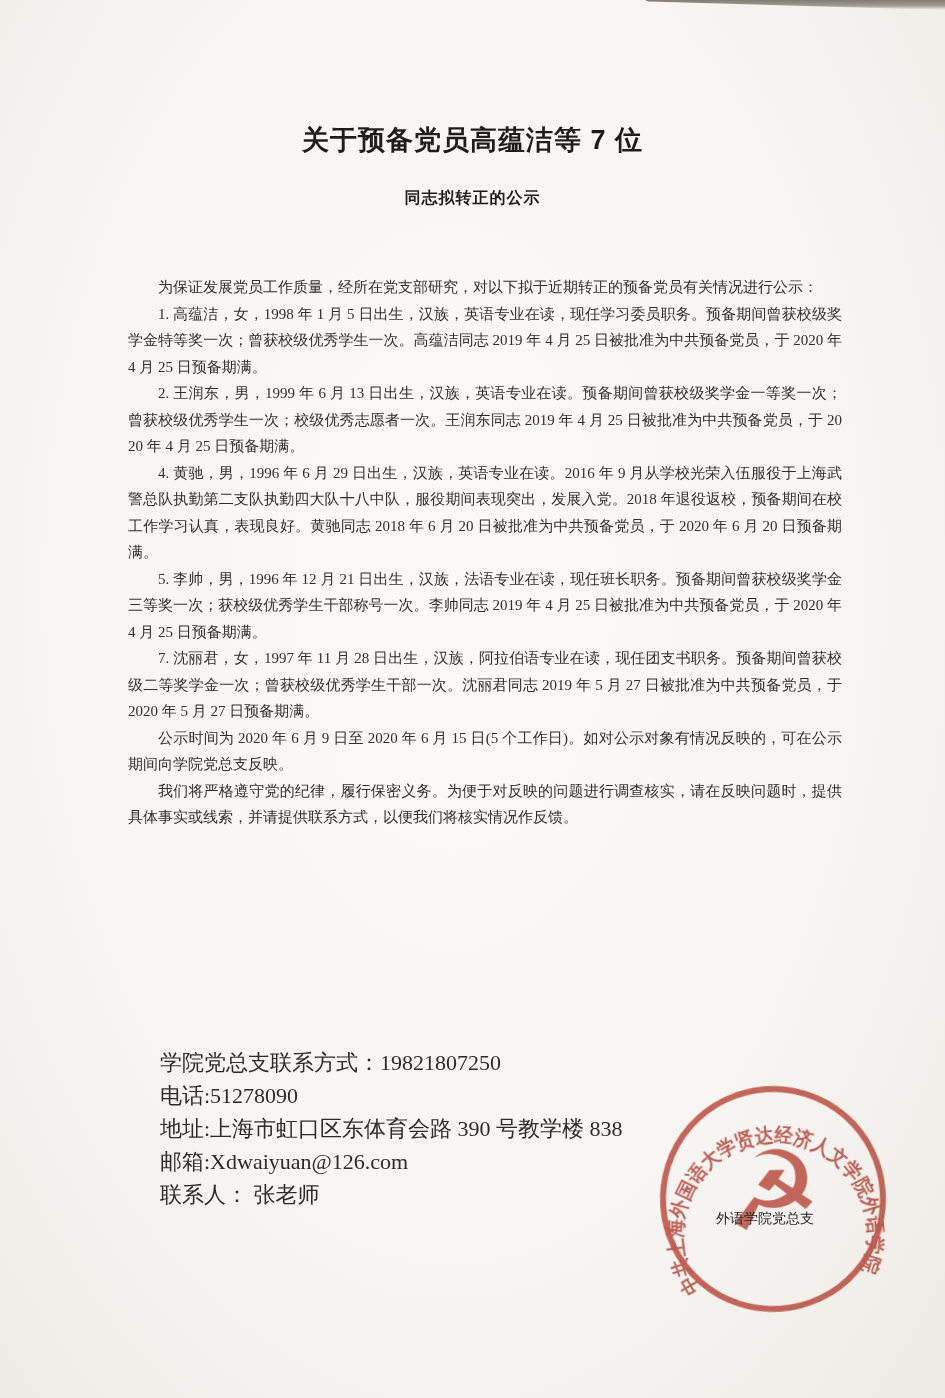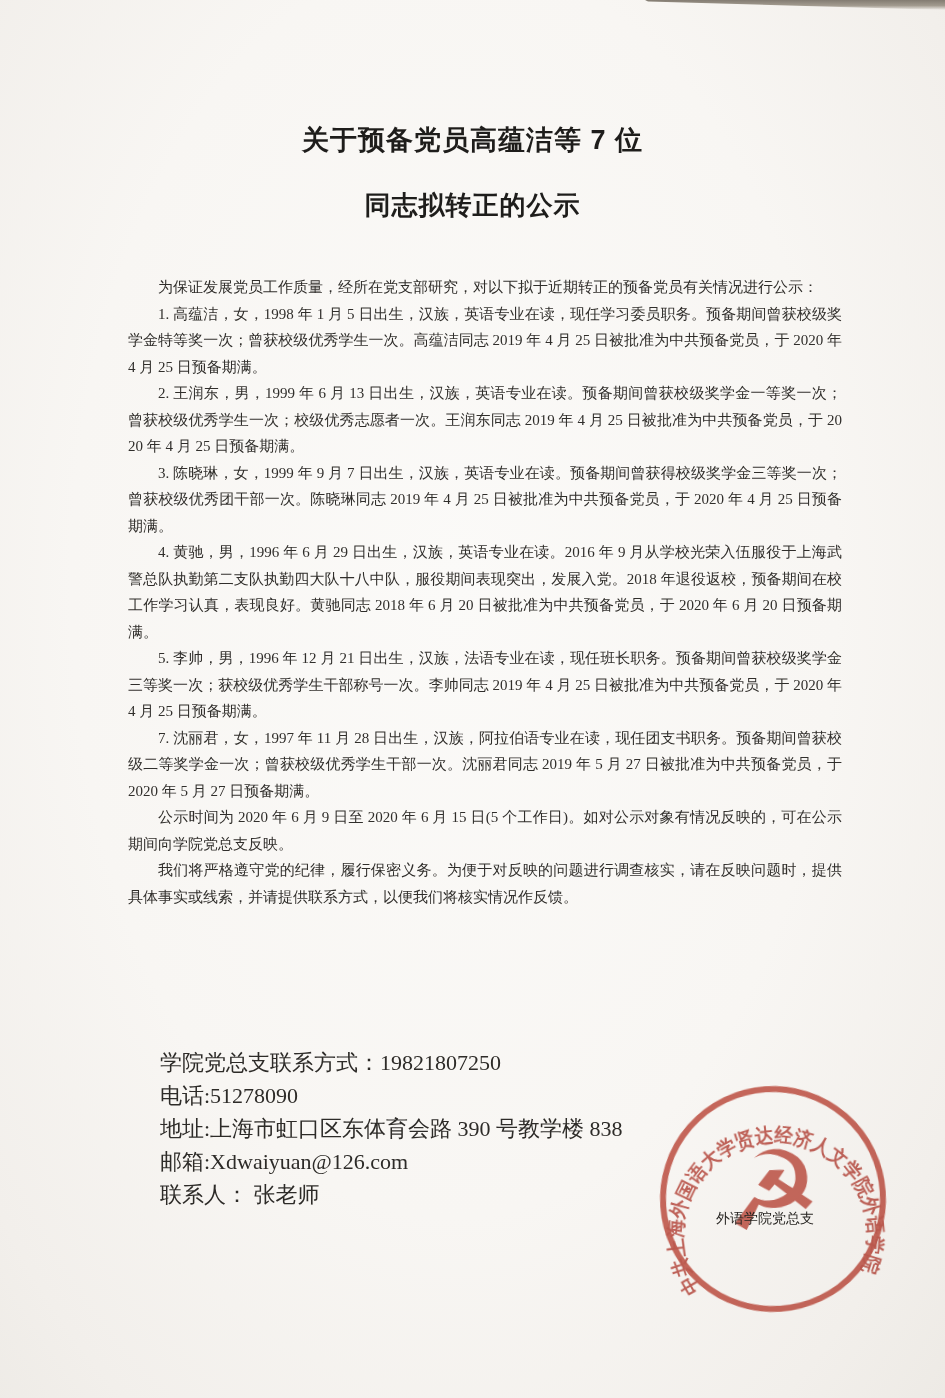--- a/index.html
+++ b/index.html
@@ -19,21 +19,21 @@
     clip-path:polygon(0 0,100% 0,100% 100%,1% 15%);
     opacity:.85;
   }
   .title-block{
     position:absolute;top:122px;left:0;width:945px;
     text-align:center;
     font-family:"Liberation Sans","DejaVu Sans",sans-serif;
     font-weight:bold;color:#1e1d1b;
   }
   .title-line1{font-size:27px;letter-spacing:1px;}
-  .title-line2{font-size:26px;margin-top:30px;letter-spacing:1px;font-family:Liberation Mono, monospace;}
+  .title-line2{font-size:16px;margin-top:30px;letter-spacing:1px;font-family:Liberation Mono, monospace;}
   .body-text{
     position:absolute;top:274px;left:128px;width:714px;
     font-size:15px;line-height:26.5px;
     text-align:justify;word-break:break-all;
     color:#302e2b;
   }
   .body-text p{margin:0;text-indent:2em;}
   .contact-block{
     position:absolute;top:1046px;left:160px;width:600px;
     font-size:22px;line-height:33px;color:#2d2b28;
@@ -67,21 +67,20 @@
 
   <div class="title-block">
     <div class="title-line1">关于预备党员高蕴洁等 7 位</div>
     <div class="title-line2">同志拟转正的公示</div>
   </div>
 
   <div class="body-text">
     <p>为保证发展党员工作质量，经所在党支部研究，对以下拟于近期转正的预备党员有关情况进行公示：</p>
     <p>1. 高蕴洁，女，1998 年 1 月 5 日出生，汉族，英语专业在读，现任学习委员职务。预备期间曾获校级奖学金特等奖一次；曾获校级优秀学生一次。高蕴洁同志 2019 年 4 月 25 日被批准为中共预备党员，于 2020 年 4 月 25 日预备期满。</p>
     <p>2. 王润东，男，1999 年 6 月 13 日出生，汉族，英语专业在读。预备期间曾获校级奖学金一等奖一次；曾获校级优秀学生一次；校级优秀志愿者一次。王润东同志 2019 年 4 月 25 日被批准为中共预备党员，于 2020 年 4 月 25 日预备期满。</p>
-    <p>3. 陈晓琳，女，1999 年 9 月 7 日出生，汉族，英语专业在读。预备期间曾获得校级奖学金三等奖一次；曾获校级优秀团干部一次。陈晓琳同志 2019 年 4 月 25 日被批准为中共预备党员，于 2020 年 4 月 25 日预备期满。</p>
     <p>4. 黄驰，男，1996 年 6 月 29 日出生，汉族，英语专业在读。2016 年 9 月从学校光荣入伍服役于上海武警总队执勤第二支队执勤四大队十八中队，服役期间表现突出，发展入党。2018 年退役返校，预备期间在校工作学习认真，表现良好。黄驰同志 2018 年 6 月 20 日被批准为中共预备党员，于 2020 年 6 月 20 日预备期满。</p>
     <p>5. 李帅，男，1996 年 12 月 21 日出生，汉族，法语专业在读，现任班长职务。预备期间曾获校级奖学金三等奖一次；获校级优秀学生干部称号一次。李帅同志 2019 年 4 月 25 日被批准为中共预备党员，于 2020 年 4 月 25 日预备期满。</p>
     <p>7. 沈丽君，女，1997 年 11 月 28 日出生，汉族，阿拉伯语专业在读，现任团支书职务。预备期间曾获校级二等奖学金一次；曾获校级优秀学生干部一次。沈丽君同志 2019 年 5 月 27 日被批准为中共预备党员，于 2020 年 5 月 27 日预备期满。</p>
     <p>公示时间为 2020 年 6 月 9 日至 2020 年 6 月 15 日(5 个工作日)。如对公示对象有情况反映的，可在公示期间向学院党总支反映。</p>
     <p>我们将严格遵守党的纪律，履行保密义务。为便于对反映的问题进行调查核实，请在反映问题时，提供具体事实或线索，并请提供联系方式，以便我们将核实情况作反馈。</p>
   </div>
 
   <div class="contact-block">
     <div>学院党总支联系方式：19821807250</div>
     <div>电话:51278090</div>

